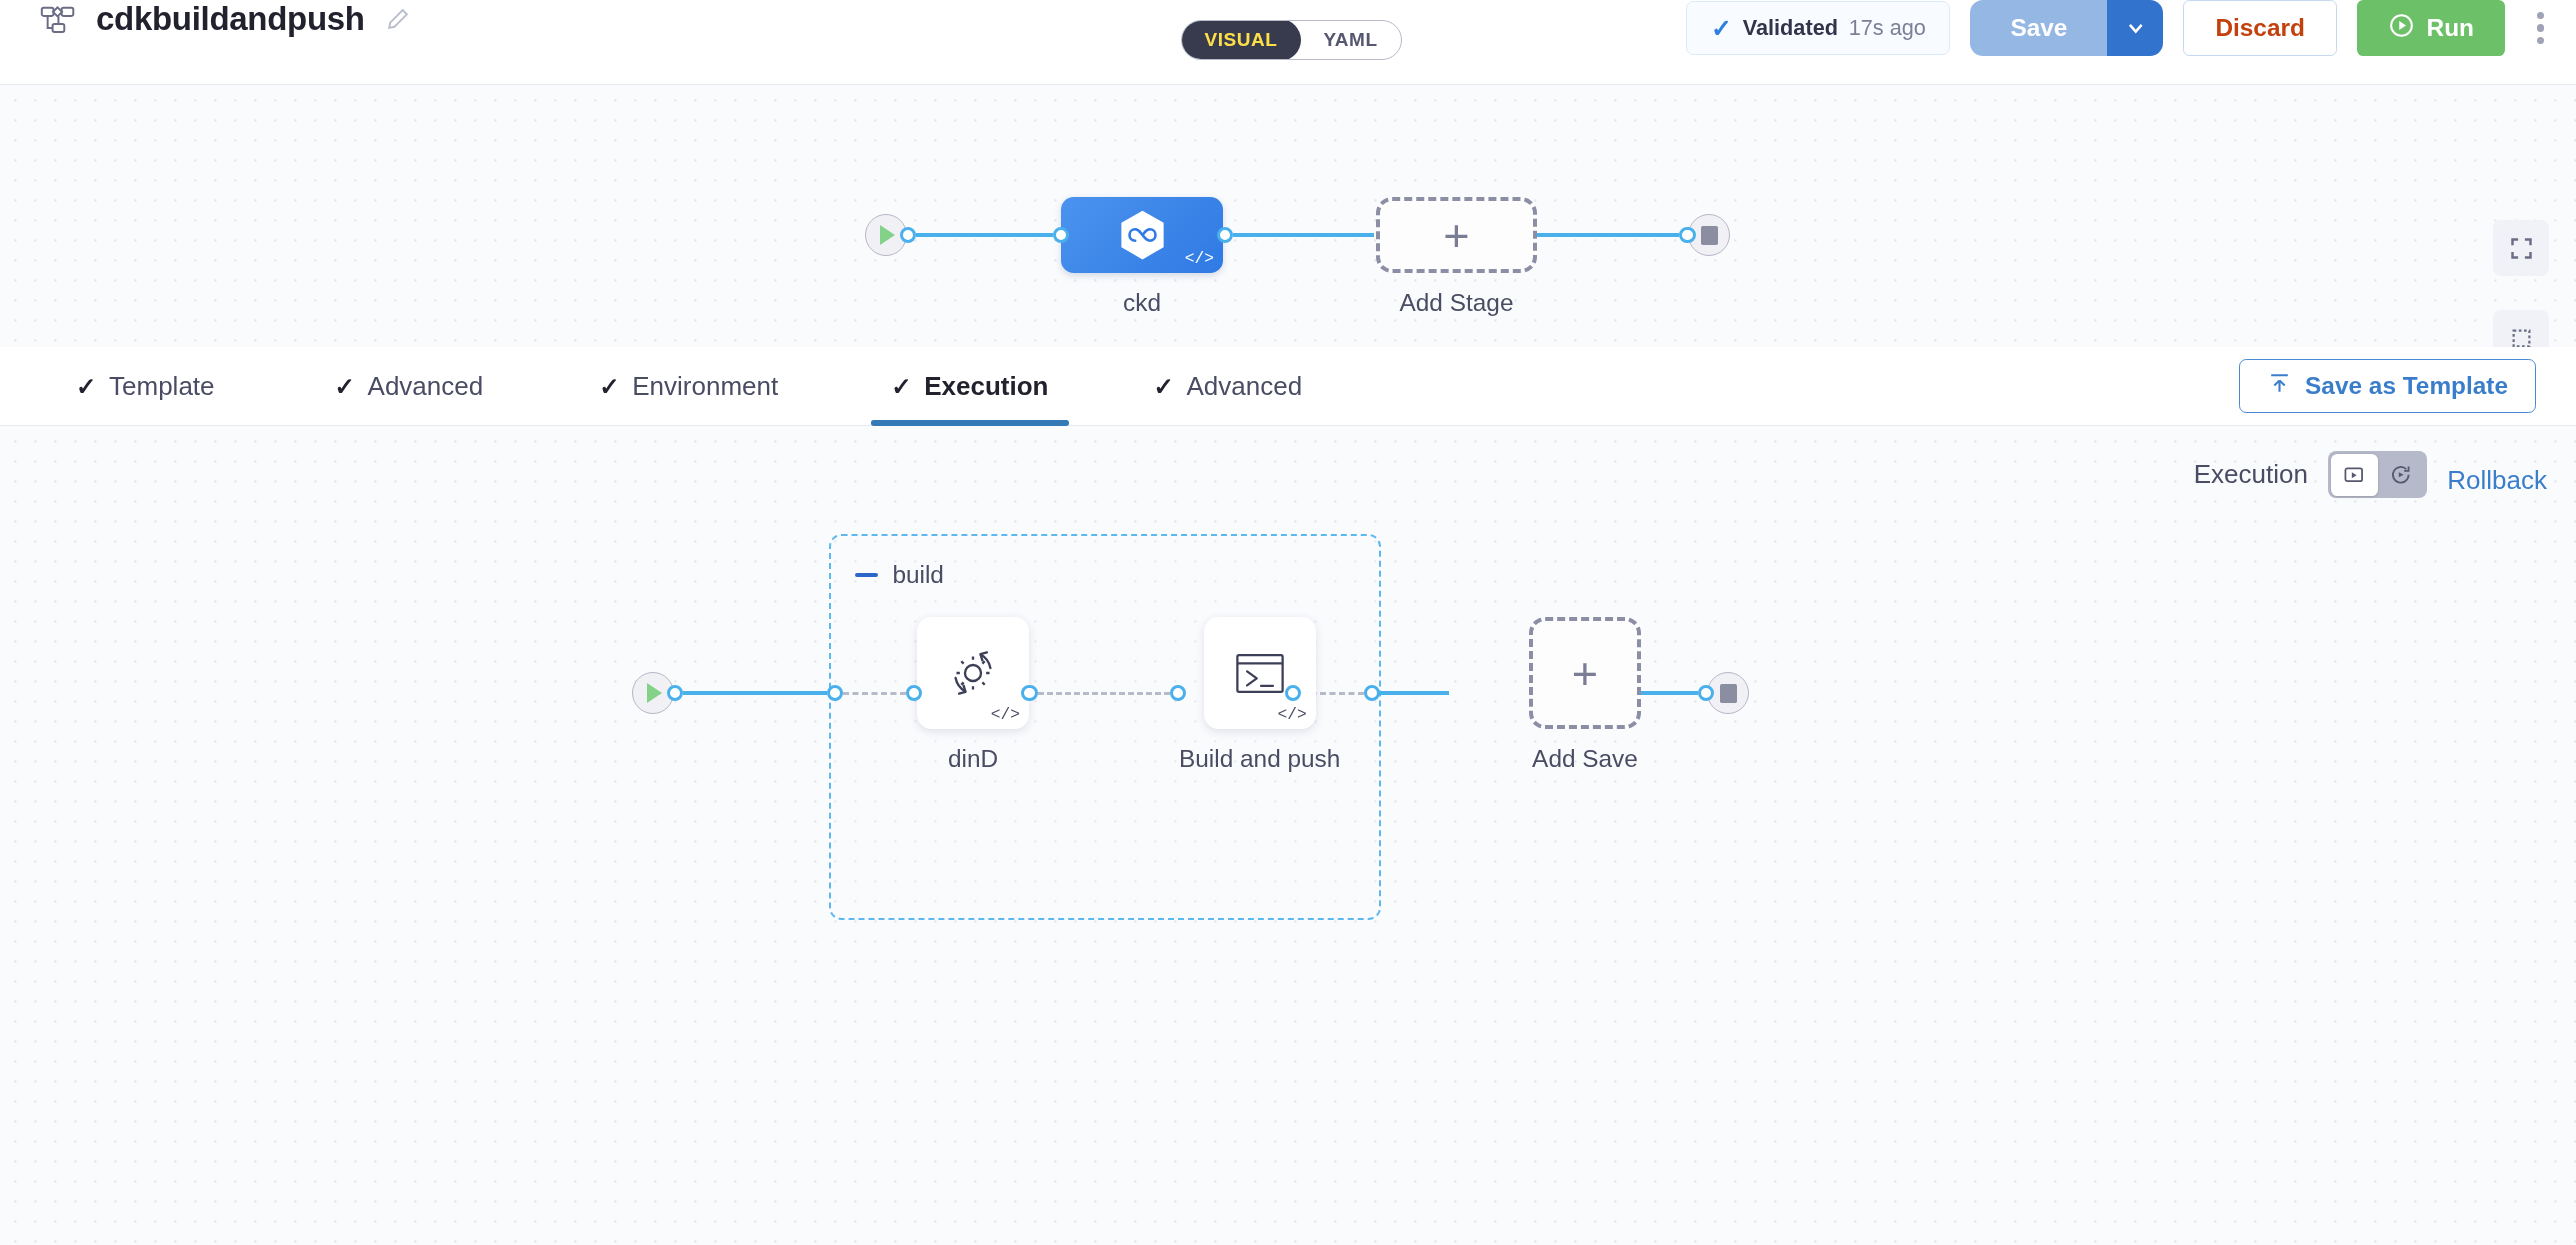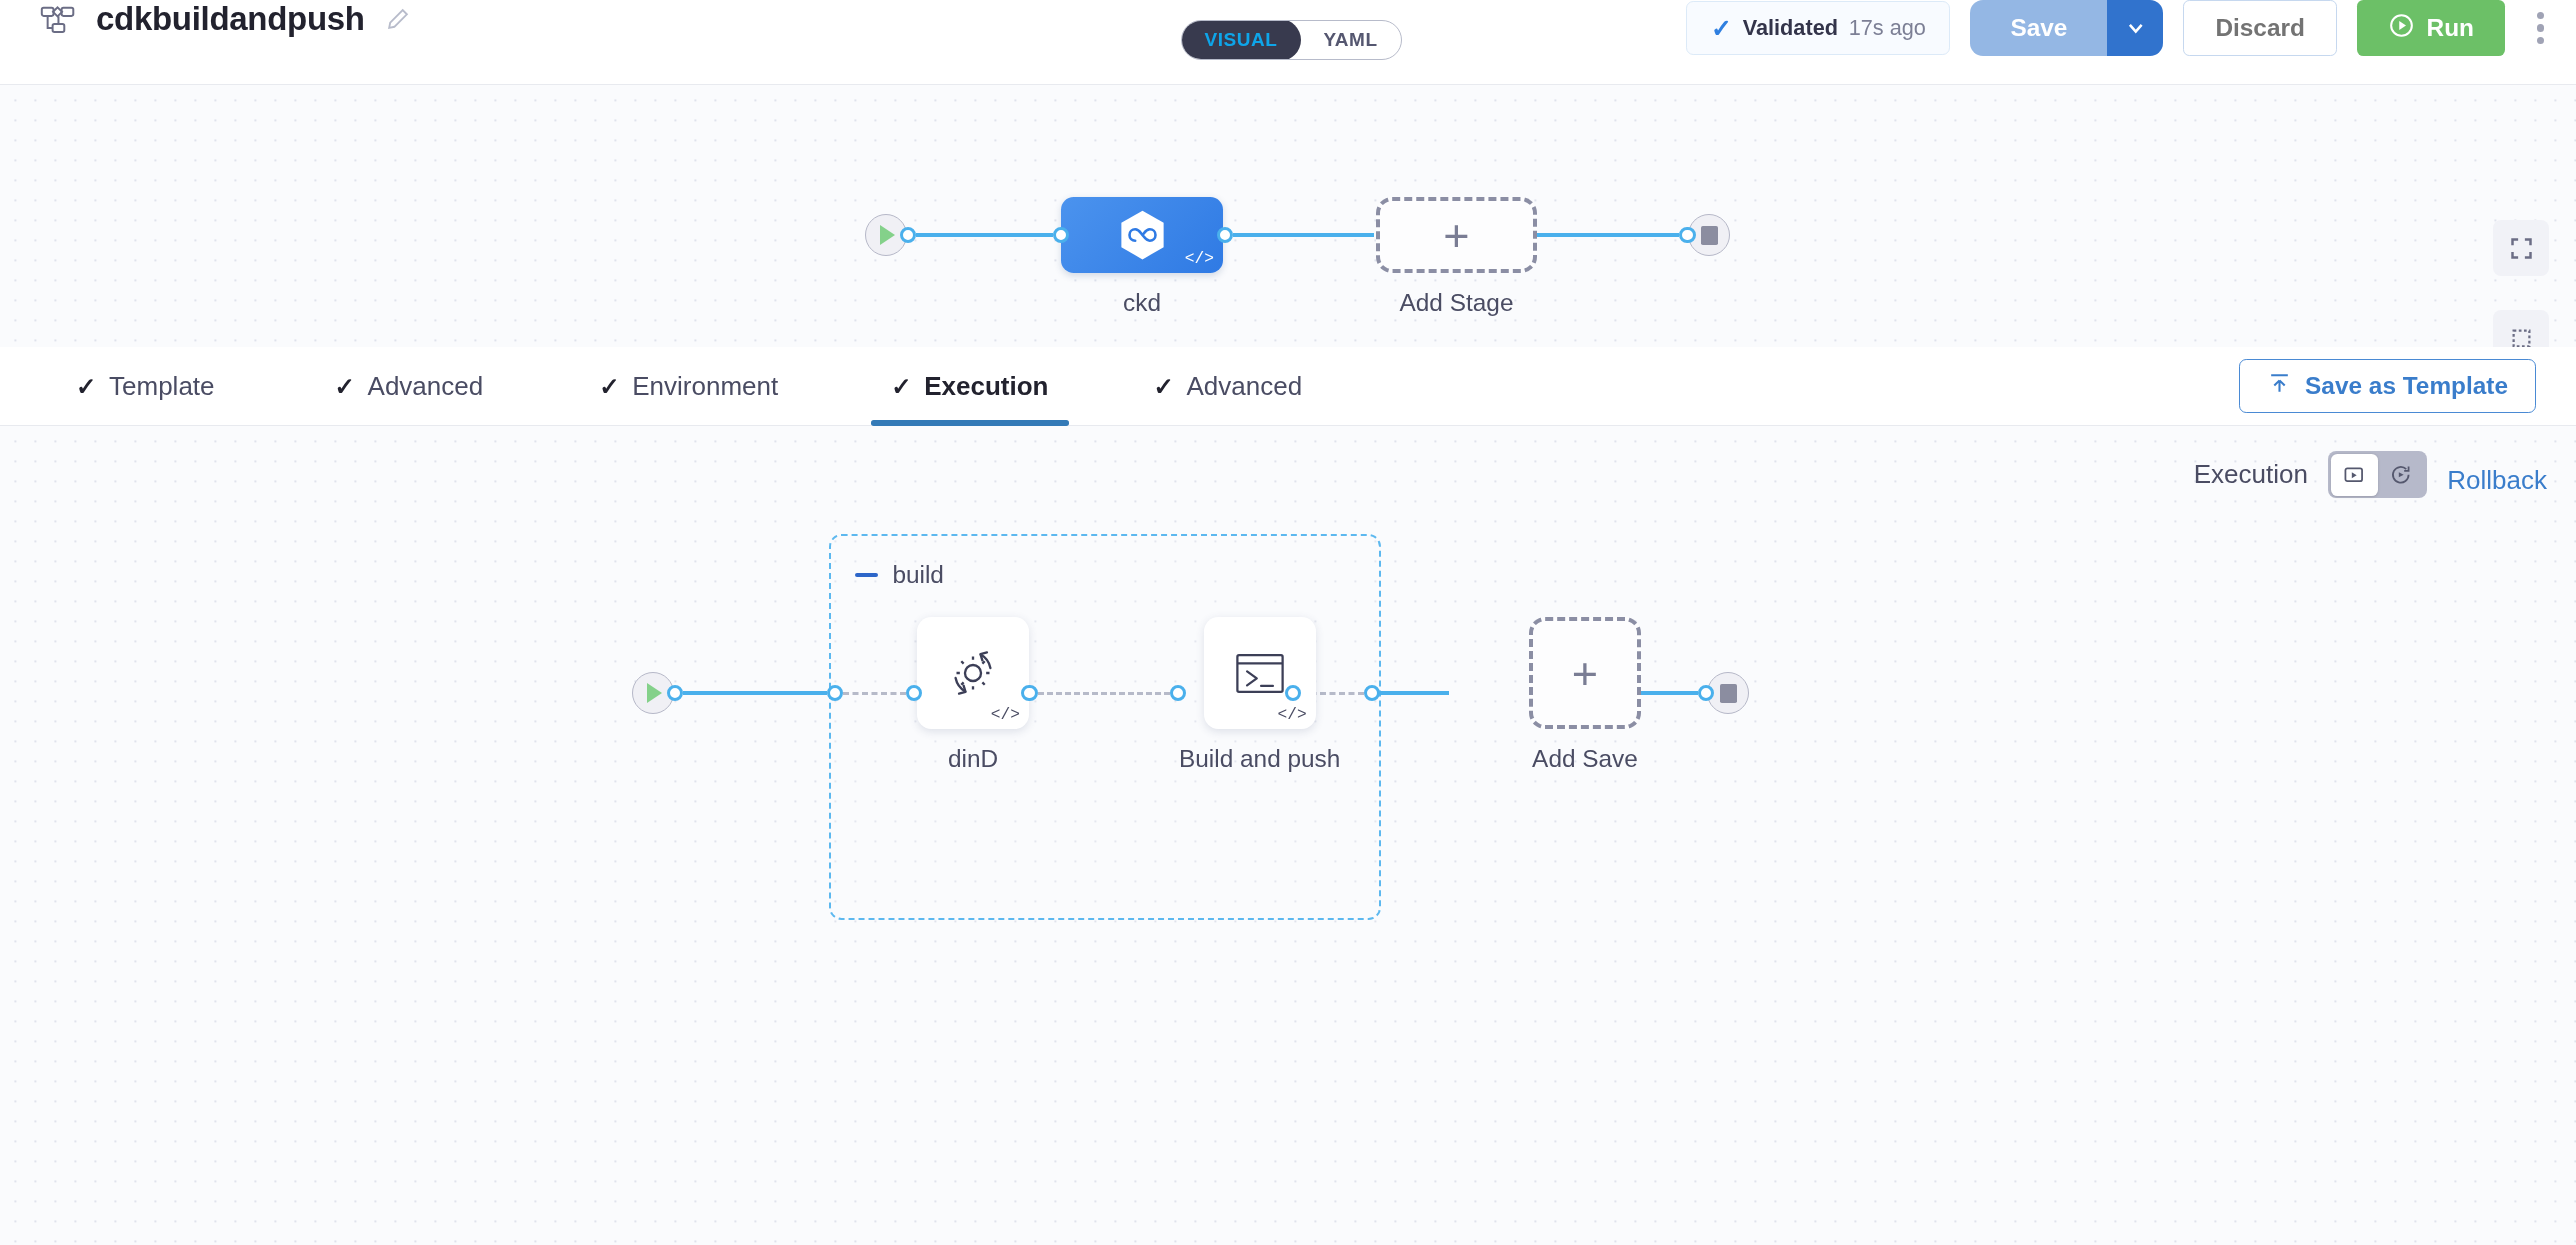--- a/index.html
+++ b/index.html
@@ -34,21 +34,21 @@
     border: 1.4px solid #b7bbca; border-radius: 27px;
     height: 40px; background: #fff; overflow: hidden;
   }
   .mode-btn {
     font-size: 19px; font-weight: bold; letter-spacing: 0.5px;
     padding: 0 23.5px; height: 40px; line-height: 40px;
     color: #555770; background: transparent; border: none;
     cursor: pointer; font-family: inherit;
   }
   .mode-btn.active {
-    background: #383a4e; color: #0ea5e9;
+    background: #383a4e; color: #fde047;
     border-radius: 27px; margin: -0.9px;
     height: 42px; line-height: 42px;
   }
 
   .hdr-right {
     margin-left: auto; display: flex; align-items: center; gap: 20px;
   }
   .validated-badge {
     display: flex; align-items: center; gap: 10.8px;
     background: #f8fbff; border: 0.9px solid #dceaf8;
@@ -65,21 +65,21 @@
     font-size: 24.4px; font-weight: bold; padding: 0 40px;
     font-family: inherit; cursor: pointer;
   }
   .save-caret {
     background: #3173cd; color: #ffffff; border: none;
     width: 56px; display: flex; align-items: center; justify-content: center;
     cursor: pointer;
   }
   .discard-btn {
     height: 56px; background: #ffffff; border: 0.9px solid #c6d8ef;
-    border-radius: 6.3px; color: #737373; font-size: 24.4px; font-weight: bold;
+    border-radius: 6.3px; color: #c2410c; font-size: 24.4px; font-weight: bold;
     padding: 0 31px; font-family: inherit; cursor: pointer;
   }
   .run-btn {
     height: 56px; background: #6cc067; border: none; border-radius: 6.3px;
     color: #ffffff; font-size: 24.4px; font-weight: bold;
     padding: 0 31px; display: flex; align-items: center; gap: 11.7px;
     font-family: inherit; cursor: pointer;
   }
   .kebab {
     width: 31px; height: 56px; display: flex; flex-direction: column;

